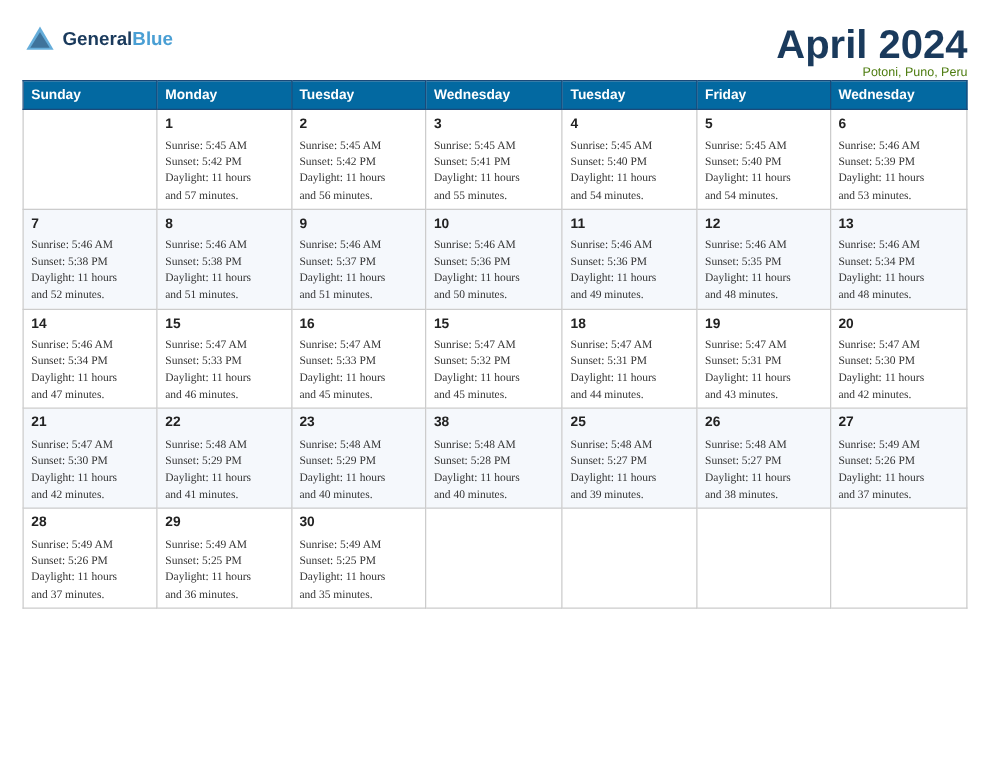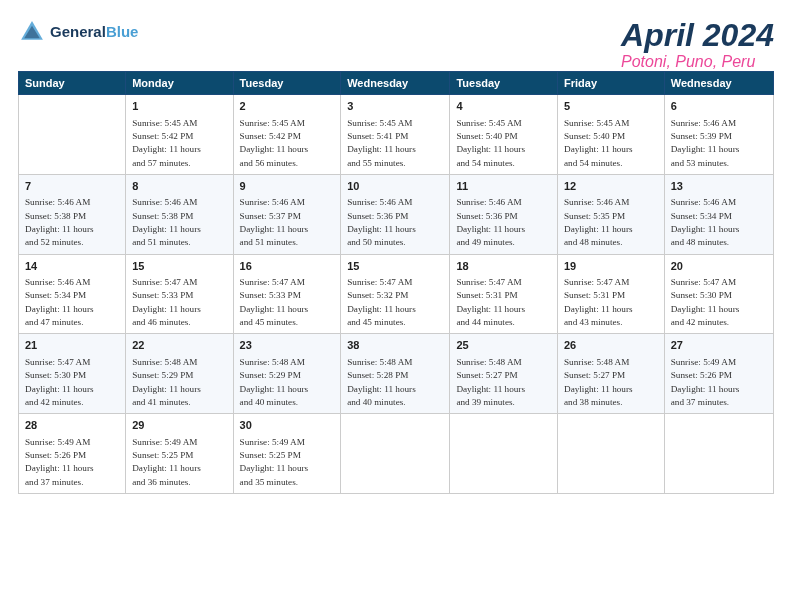--- a/index.html
+++ b/index.html
@@ -23,39 +23,39 @@
     .logo {
       display: flex;
       align-items: center;
       gap: 4px;
     }
     .logo-icon {
       width: 28px;
       height: 28px;
     }
     .title-block {
-      font-style: italic;
+      text-align: right;
     }
     .month-title {
       font-size: 32px;
       font-weight: bold;
       color: #1a3a5c;
       line-height: 1.1;
     }
     .location {
-      font-size: 16px;
-      color: #ec4899;
+      font-size: 10px;
+      color: #4d7c0f;
     }
     table {
       width: 100%;
       border-collapse: collapse;
       font-size: 10px;
     }
     thead tr th {
-      background: #0c4a6e;
+      background: #0369a1;
       color: #fff;
       font-size: 11px;
       font-weight: bold;
       padding: 5px 6px;
       text-align: left;
       border: 1px solid #1a4a7a;
     }
     tbody tr td {
       vertical-align: top;
       padding: 4px 6px;

